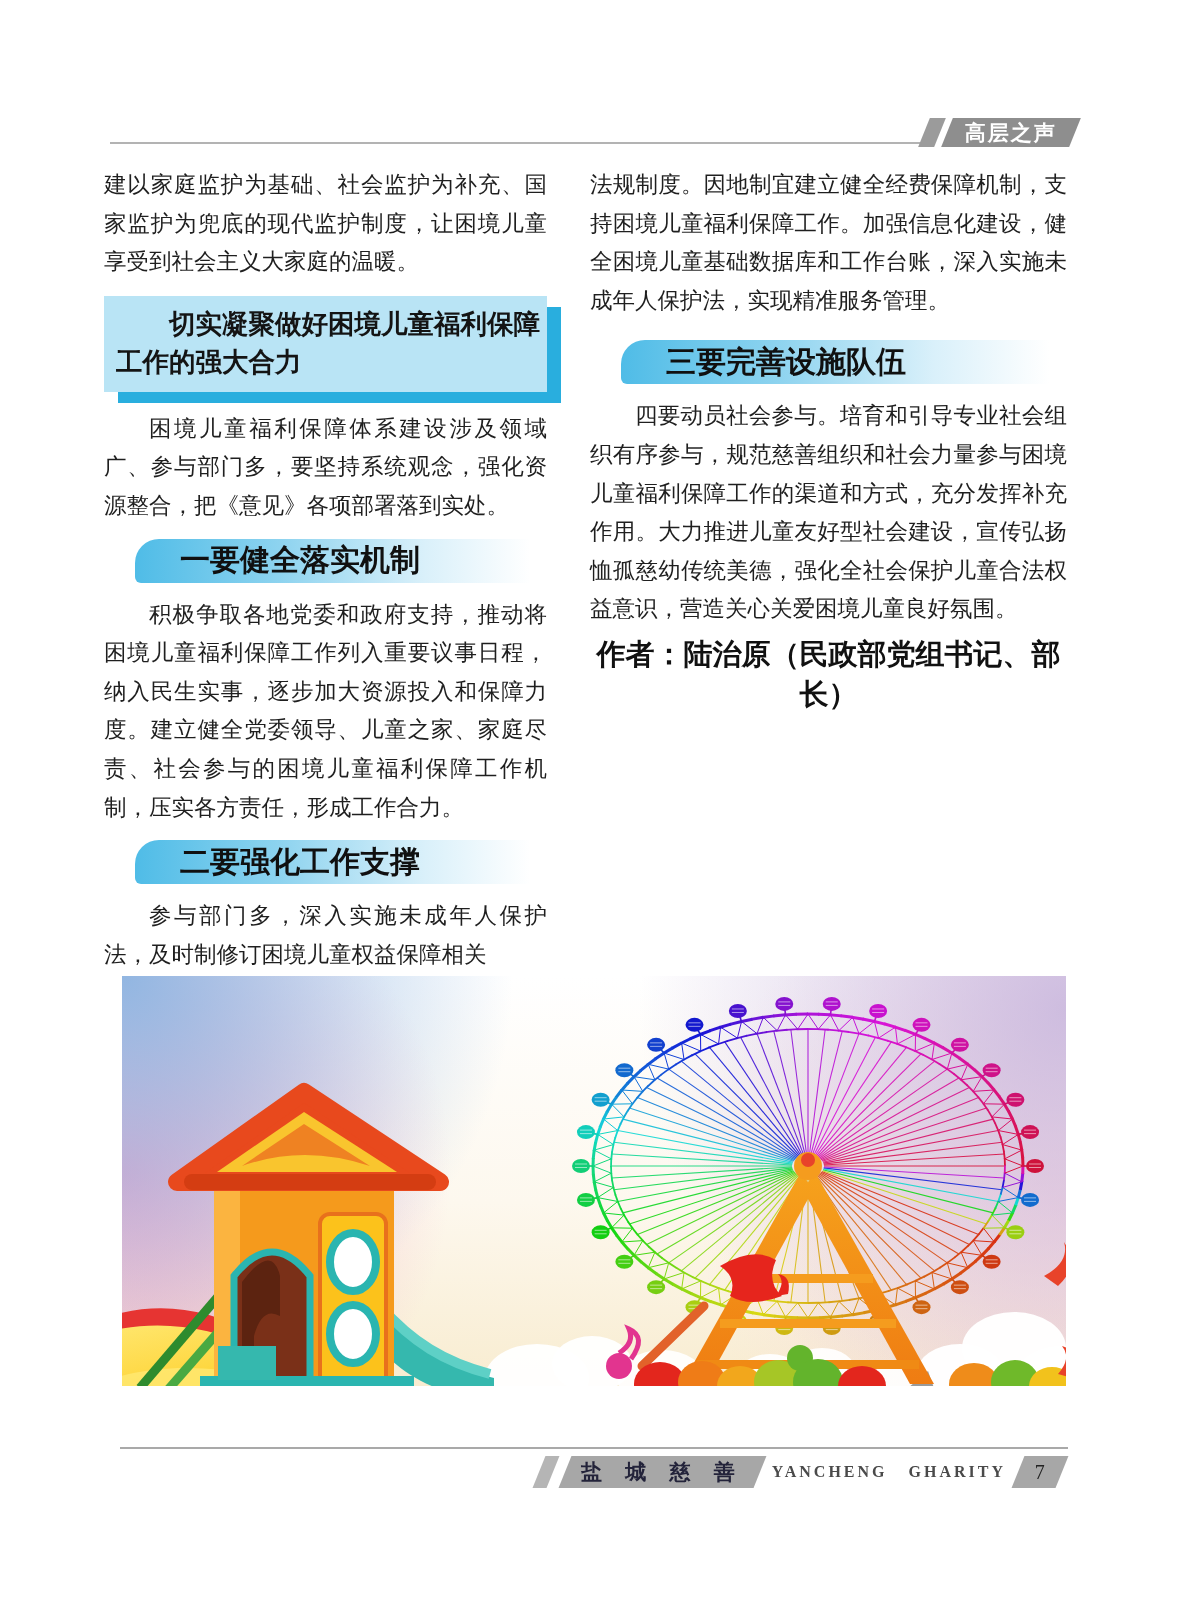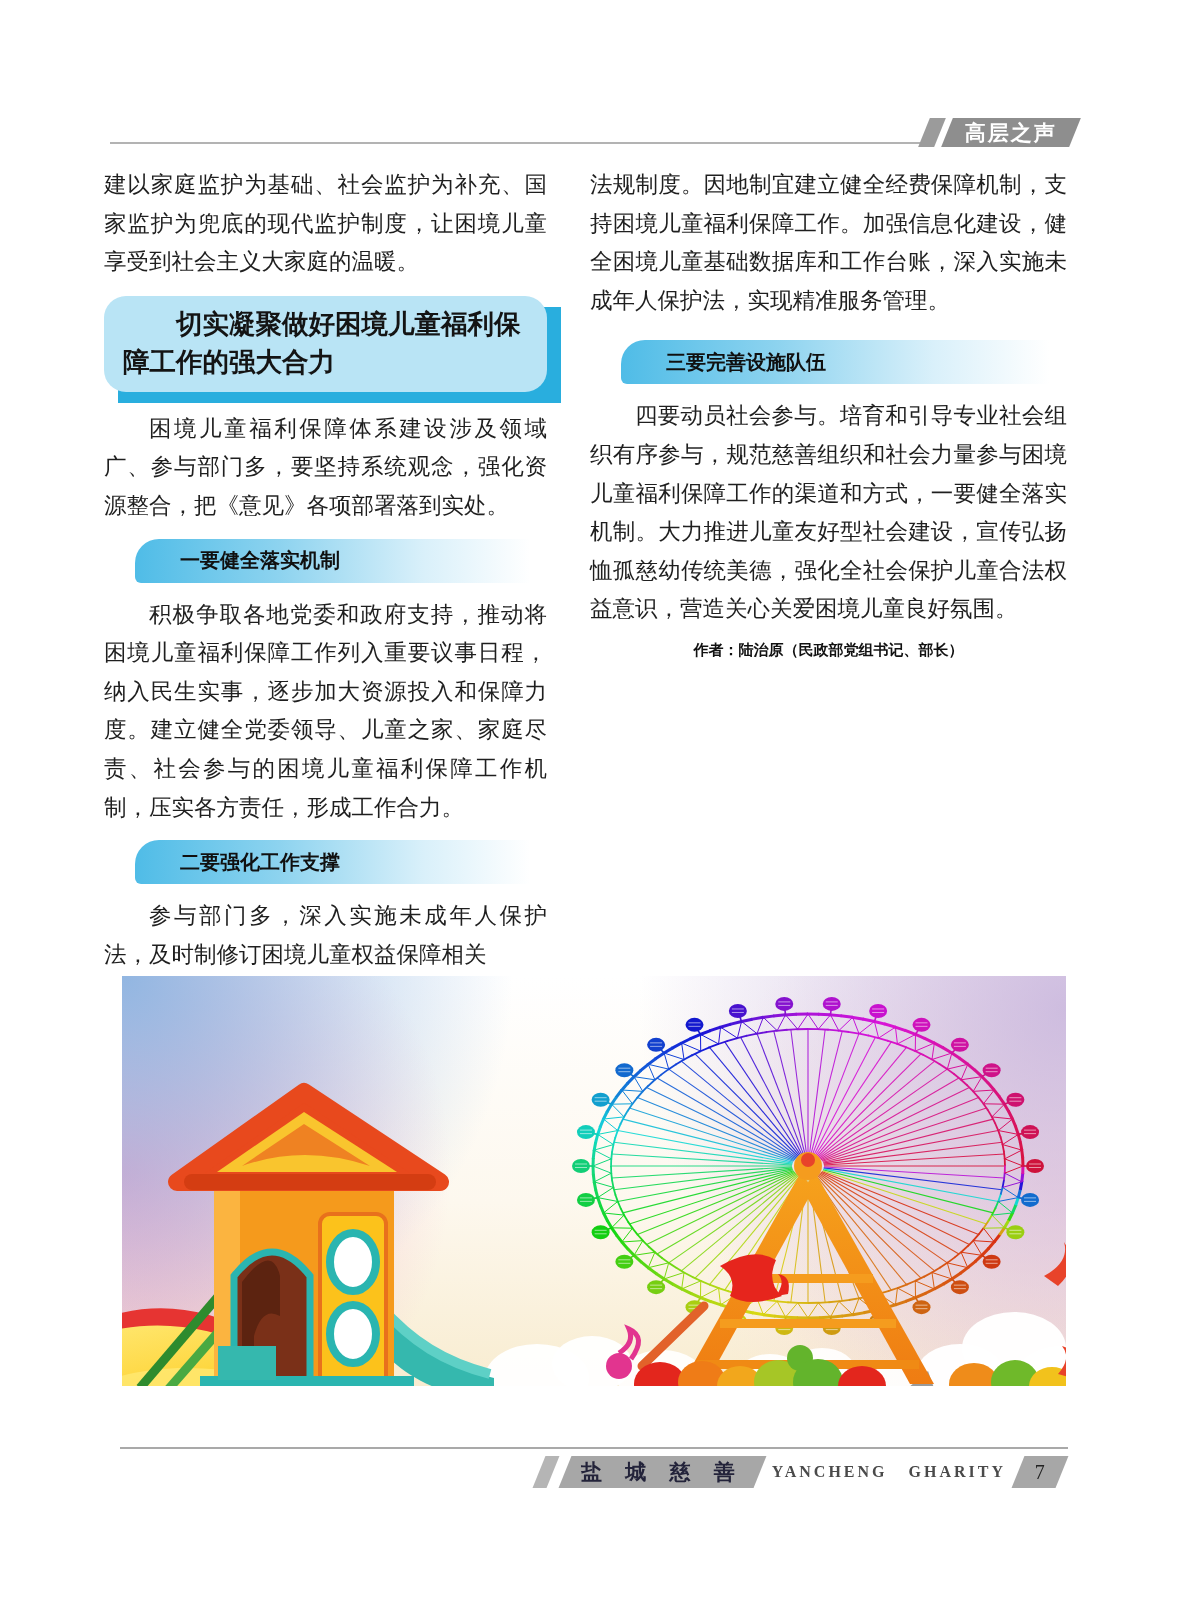--- a/index.html
+++ b/index.html
@@ -14,30 +14,30 @@
        font-family:"Liberation Sans","DejaVu Sans",sans-serif;font-weight:bold;font-size:21px;letter-spacing:2px;white-space:nowrap;}
   
   .col{position:absolute;top:166px;}
   .col-left{left:104px;width:443px;}
   .col-right{left:590px;width:477px;}
   p.body{font-size:22.5px;line-height:38.6px;text-align:justify;margin:0;}
   .indent{text-indent:2em;}
   
   .title-box{position:relative;margin:14px 0 18px 0;}
   .title-box .shadow{position:absolute;left:14px;top:11px;width:100%;height:100%;background:#29aede;}
-  .title-box .face{position:relative;background:#b9e4f5;padding:9px 6px 11px 19px;border-radius:22px;}
+  .title-box .face{position:relative;background:#b9e4f5;padding:9px 6px 11px 12px;}
   .title-box .face div{font-family:"Liberation Sans","DejaVu Sans",sans-serif;font-weight:bold;
        font-size:26.5px;line-height:38px;color:#141414;text-indent:2em;}
   
   .subhead{margin:13px 0 13px 31px;height:44px;display:flex;align-items:center;
        padding-left:45px;border-radius:24px 3px 3px 6px;
        background:linear-gradient(90deg,#4fbce7 0%,#8dd3ef 35%,#d9f0fa 70%,rgba(255,255,255,0) 96%);}
-  .subhead span{font-family:"Liberation Sans","DejaVu Sans",sans-serif;font-weight:bold;font-size:20px;color:#101010;}
-  .author{margin-top:12px;text-align:center;font-family:"Liberation Sans","DejaVu Sans",sans-serif;
-       font-weight:bold;font-size:15px;color:#111;}
+  .subhead span{font-family:"Liberation Sans","DejaVu Sans",sans-serif;font-weight:bold;font-size:30px;color:#101010;}
+  .author{margin-top:6px;text-align:center;font-family:"Liberation Sans","DejaVu Sans",sans-serif;
+       font-weight:bold;font-size:29px;color:#111;}
   
   .illus{position:absolute;left:122px;top:976px;width:944px;height:410px;overflow:hidden;
        background:
         radial-gradient(circle at 0% 0%, rgba(140,180,225,0.95), rgba(140,180,225,0) 38%),
         radial-gradient(circle at 0% 48%, rgba(238,150,195,0.80), rgba(238,150,195,0) 34%),
         radial-gradient(circle at 100% 8%, rgba(198,180,220,0.85), rgba(198,180,220,0) 42%),
         radial-gradient(circle at 100% 55%, rgba(242,195,216,0.55), rgba(242,195,216,0) 38%),
         linear-gradient(180deg,#ffffff 0%,#fdf8ee 55%,#f8ecd0 100%);}
   .illus svg{position:absolute;left:0;top:0;}
   
@@ -85,21 +85,21 @@
   </div>
   <p class="body indent">参与部门多，深入实施未成年人保护法，及时制修订困境儿童权益保障相关</p>
 </div>
 
 <div class="col col-right">
   <p class="body">法规制度。因地制宜建立健全经费保障机制，支持困境儿童福利保障工作。加强信息化建设，健全困境儿童基础数据库和工作台账，深入实施未成年人保护法，实现精准服务管理。</p>
 
   <div class="subhead" style="margin-top:20px">
     <span>三要完善设施队伍</span>
   </div>
-  <p class="body indent">四要动员社会参与。培育和引导专业社会组织有序参与，规范慈善组织和社会力量参与困境儿童福利保障工作的渠道和方式，一要健全落实机制。大力推进儿童友好型社会建设，宣传弘扬恤孤慈幼传统美德，强化全社会保护儿童合法权益意识，营造关心关爱困境儿童良好氛围。</p>
+  <p class="body indent">四要动员社会参与。培育和引导专业社会组织有序参与，规范慈善组织和社会力量参与困境儿童福利保障工作的渠道和方式，充分发挥补充作用。大力推进儿童友好型社会建设，宣传弘扬恤孤慈幼传统美德，强化全社会保护儿童合法权益意识，营造关心关爱困境儿童良好氛围。</p>
   <p class="author">作者：陆治原（民政部党组书记、部长）</p>
 </div>
 
 <div class="illus">
   <svg width="944" height="410" viewBox="0 0 944 410" aria-label="彩色儿童乐园插画：橙色游戏小屋、滑梯、白云、彩虹摩天轮与儿童剪影">
     <defs>
       <linearGradient id="legGrad" x1="0" y1="0" x2="0" y2="1">
         <stop offset="0" stop-color="#f6a21c"></stop>
           <stop offset="1" stop-color="#ef7c12"></stop>
       </linearGradient>

